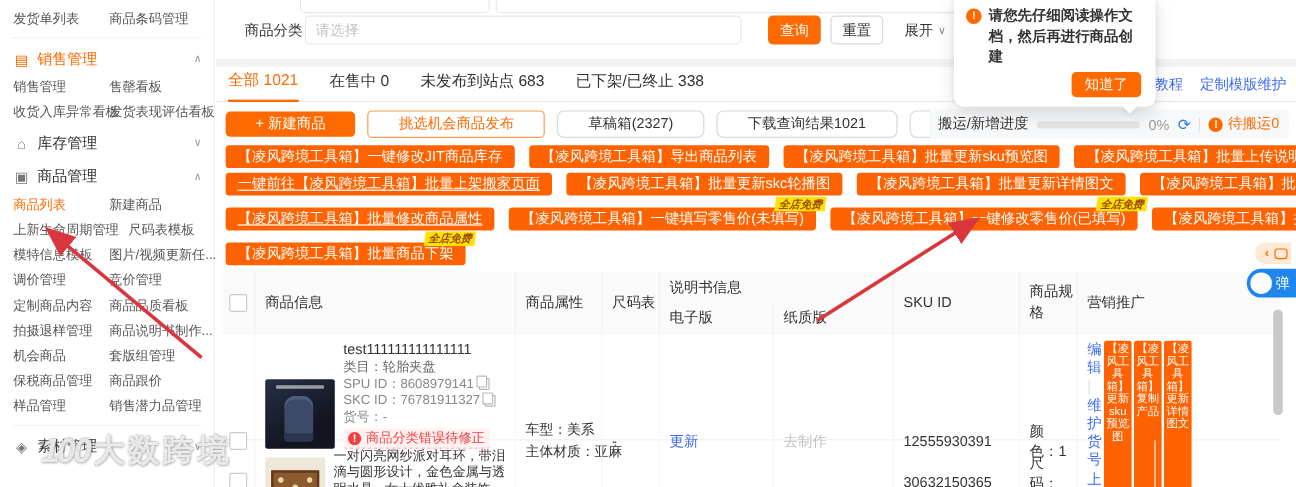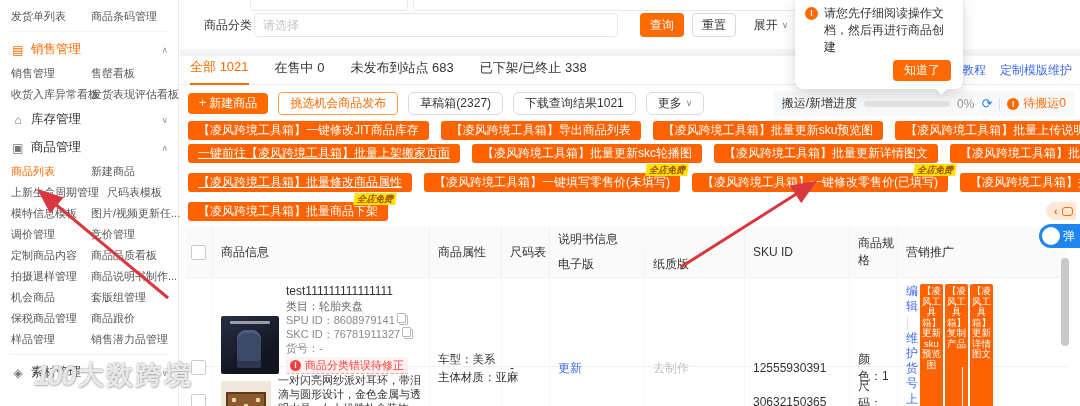--- a/index.html
+++ b/index.html
@@ -32,21 +32,21 @@
   .chev-sm{font-size:9px;color:#888;}
   .strip{position:absolute;left:180px;top:49px;width:900px;height:7px;background:#f1f3f5;}
   
   .panel{position:absolute;left:180px;top:56px;width:900px;height:350px;background:#fff;}
   .tabs{display:flex;align-items:flex-end;gap:26px;height:28px;padding-left:10px;border-bottom:1px solid #ebebeb;font-size:13px;color:#333;position:relative;}
   .tab{padding-bottom:7px;cursor:pointer;white-space:nowrap;}
   .tab.active{color:#ff6a00;border-bottom:2px solid #ff6a00;margin-bottom:-1px;}
   .tutorials{position:absolute;right:8px;top:6px;display:flex;gap:14px;font-size:12px;color:#3d6bf5;}
   .tutorials span{cursor:pointer;}
   .actions{display:flex;gap:10px;margin:7px 0 0 8px;align-items:center;position:relative;height:23px;}
-  .btn{font-size:12px;border-radius:4px;padding:3px 11px;line-height:15px;cursor:pointer;white-space:nowrap;box-sizing:border-box;}
+  .btn{font-size:12px;border-radius:4px;padding:3px 25px;line-height:15px;cursor:pointer;white-space:nowrap;box-sizing:border-box;}
   .btn-primary{background:#ff6a00;color:#fff;}
   .btn-oghost{border:1px solid #ff9a4d;color:#ff6a00;background:#fff;}
   .btn-ghost{border:1px solid #d9d9d9;color:#333;background:#fff;border-radius:6px;display:flex;align-items:center;gap:4px;}
   .progress{position:absolute;right:6px;top:-1px;display:flex;align-items:center;gap:7px;font-size:12px;color:#333;background:#f7f8fa;border-radius:4px;padding:4px 8px;}
   .ptrack{width:86px;height:6px;background:#e4e4e4;border-radius:3px;}
   .ppct{color:#999;}
   .prefresh{color:#2b7de9;cursor:pointer;font-size:13px;line-height:12px;}
   .pdiv{width:1px;height:12px;background:#e0e0e0;}
   .pending{color:#ff6a00;display:flex;gap:4px;align-items:center;cursor:pointer;}
   .bang{width:12px;height:12px;border-radius:50%;background:#ff6a00;color:#fff;font-size:9px;line-height:12px;text-align:center;font-weight:bold;}
@@ -94,21 +94,21 @@
   .graylink{color:#c2c2c2;cursor:pointer;}
   .lightgray{color:#bbb;}
   .ops{display:flex;flex-direction:row;gap:2px;width:100%;}
   .oplinks{display:flex;flex-wrap:wrap;column-gap:5px;row-gap:1px;font-size:12px;line-height:15px;color:#3d6bf5;}
   .opdiv{color:#e0e0e0;}
   .mini{background:#ff6200;color:#fff;font-size:9.5px;line-height:10.5px;text-align:center;border-radius:2px;padding:2px 2px;width:86px;box-sizing:border-box;cursor:pointer;}
   .titlewrap{overflow:hidden;max-height:58px;}
   
   .toast{position:absolute;left:795px;top:-6px;width:168px;background:#fff;border-radius:8px;box-shadow:0 6px 16px rgba(0,0,0,.13),0 0 4px rgba(0,0,0,.08);padding:11px 10px 8px 10px;z-index:60;box-sizing:border-box;}
   .toast-body{display:flex;gap:6px;}
-  .ttext{font-size:12px;line-height:17px;color:#333;}
+  .ttext{font-size:12px;line-height:17px;color:#333;font-weight:bold;}
   .tok{display:block;margin:4px 2px 0 auto;background:#ff6a00;color:#fff;font-size:12px;line-height:15px;border-radius:4px;padding:3px 11px;width:max-content;cursor:pointer;}
   .ttail{position:absolute;left:142px;bottom:-4px;width:9px;height:9px;background:#fff;transform:rotate(45deg);box-shadow:2px 2px 4px rgba(0,0,0,.05);}
   
   .fchat{position:absolute;left:1046px;top:202px;height:18px;background:#ffe9d6;border-radius:10px 0 0 10px;display:flex;align-items:center;gap:4px;padding:0 3px 0 8px;color:#ff6a00;z-index:55;cursor:pointer;}
   .fchat .lt{font-size:11px;font-weight:bold;}
   .bubble{width:11px;height:9px;border:1.5px solid #ff6a00;border-radius:3px;box-sizing:border-box;}
   .ftoggle{position:absolute;left:1039px;top:224px;width:45px;height:24px;background:#1f86f0;border-radius:12px 0 0 12px;display:flex;align-items:center;gap:3px;padding-left:3px;color:#fff;font-size:12px;z-index:55;cursor:pointer;box-sizing:border-box;}
   .knob{width:18px;height:18px;border-radius:50%;background:#fff;flex:none;}
   .vscroll{position:absolute;left:1061px;top:258px;width:8px;height:88px;background:#c9c9c9;border-radius:4px;z-index:50;cursor:pointer;}
   

